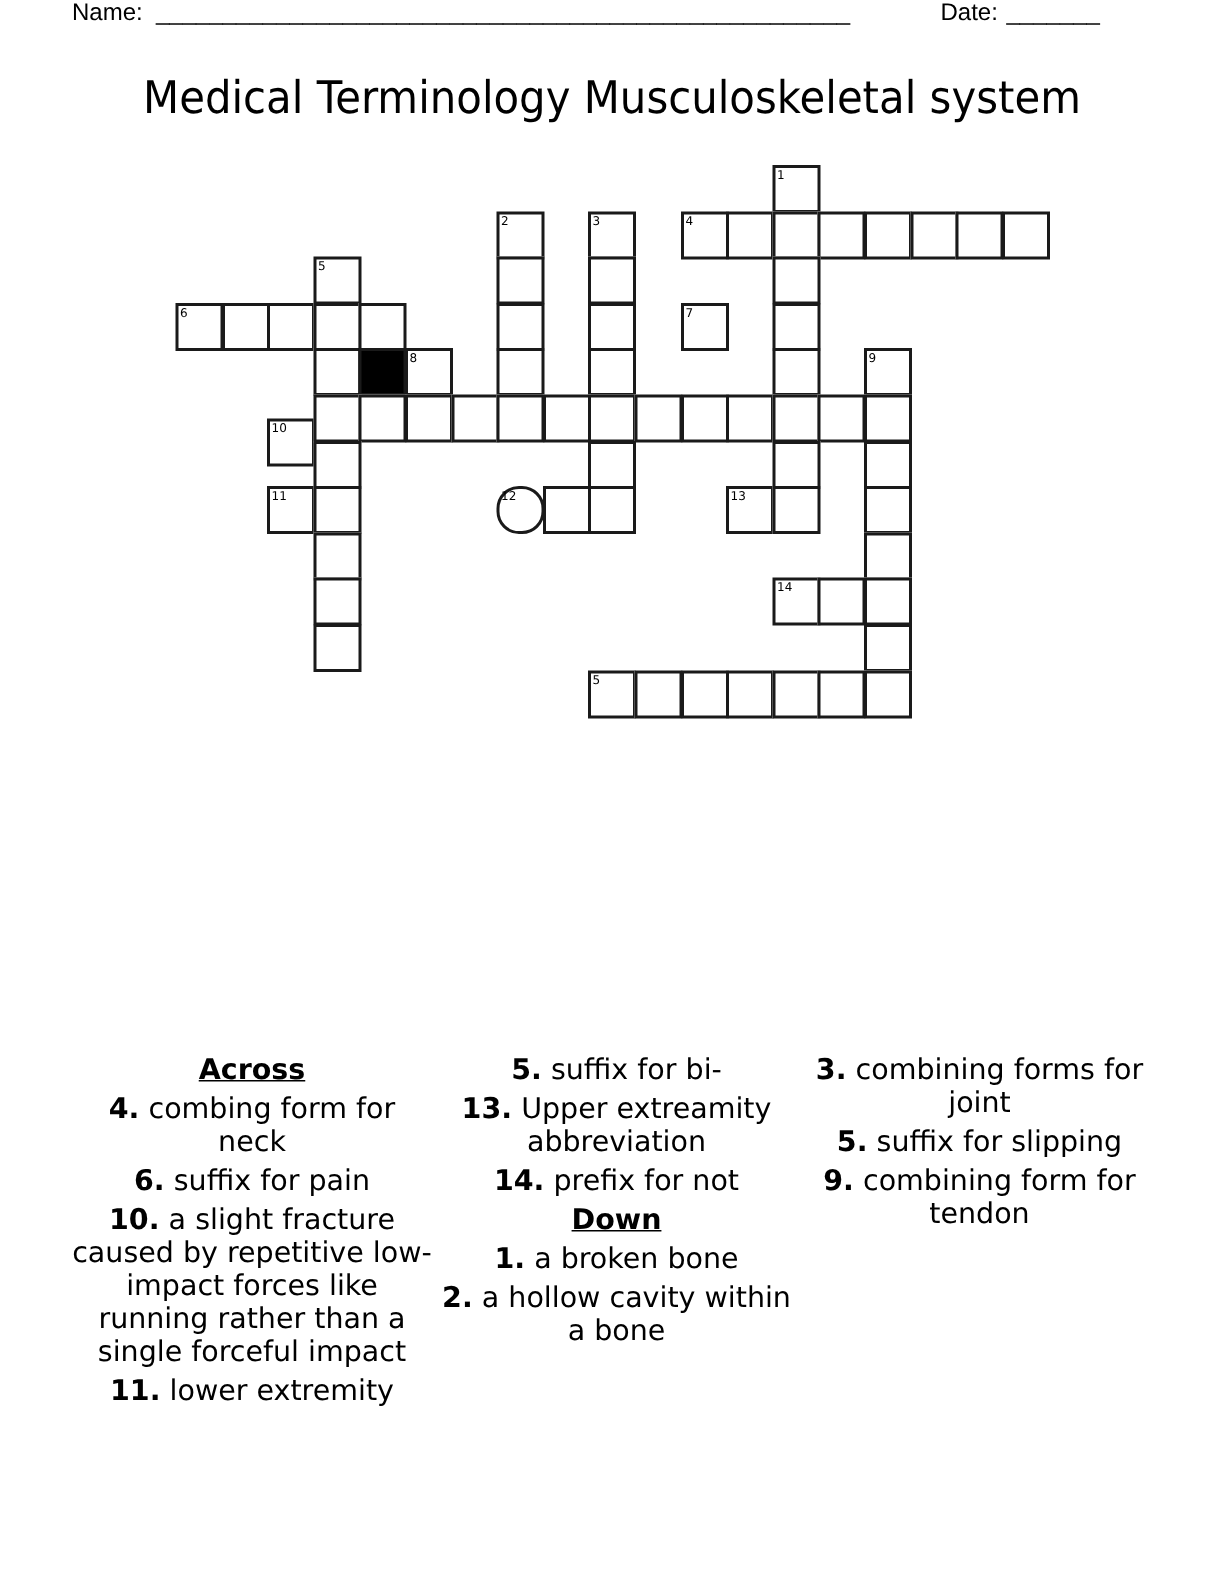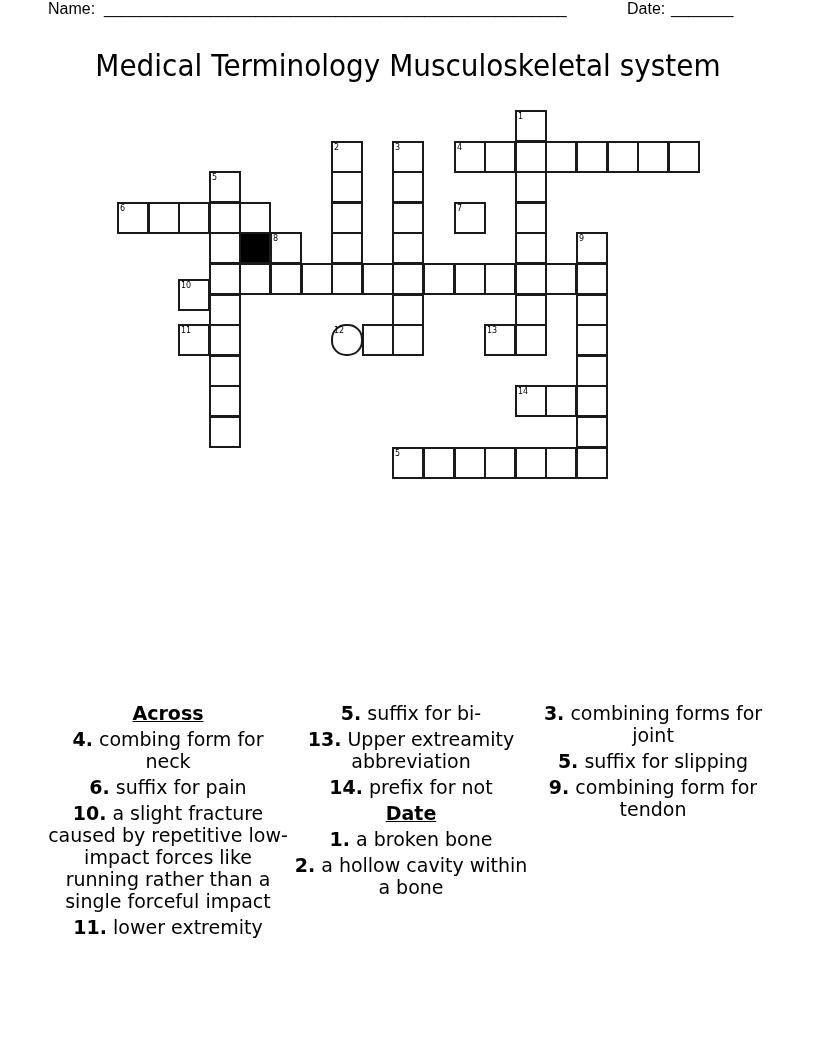--- a/index.html
+++ b/index.html
@@ -161,21 +161,21 @@
     <div class="section-head">Across</div>
     <div class="clue"><span class="cnum">4.</span> <span>combing form for neck</span></div>
     <div class="clue"><span class="cnum">6.</span> <span>suffix for pain</span></div>
     <div class="clue"><span class="cnum">10.</span> <span>a slight fracture caused by repetitive low-impact forces like running rather than a single forceful impact</span></div>
     <div class="clue"><span class="cnum">11.</span> <span>lower extremity</span></div>
   </div>
   <div class="col col2">
     <div class="clue"><span class="cnum">5.</span> <span>suffix for bi-</span></div>
     <div class="clue"><span class="cnum">13.</span> <span>Upper extreamity abbreviation</span></div>
     <div class="clue"><span class="cnum">14.</span> <span>prefix for not</span></div>
-    <div class="section-head">Date</div>
+    <div class="section-head">Down</div>
     <div class="clue"><span class="cnum">1.</span> <span>a broken bone</span></div>
     <div class="clue"><span class="cnum">2.</span> <span>a hollow cavity within a bone</span></div>
   </div>
   <div class="col col3">
     <div class="clue"><span class="cnum">3.</span> <span>combining forms for joint</span></div>
     <div class="clue"><span class="cnum">5.</span> <span>suffix for slipping</span></div>
     <div class="clue"><span class="cnum">9.</span> <span>combining form for tendon</span></div>
   </div>
 </div>
 

